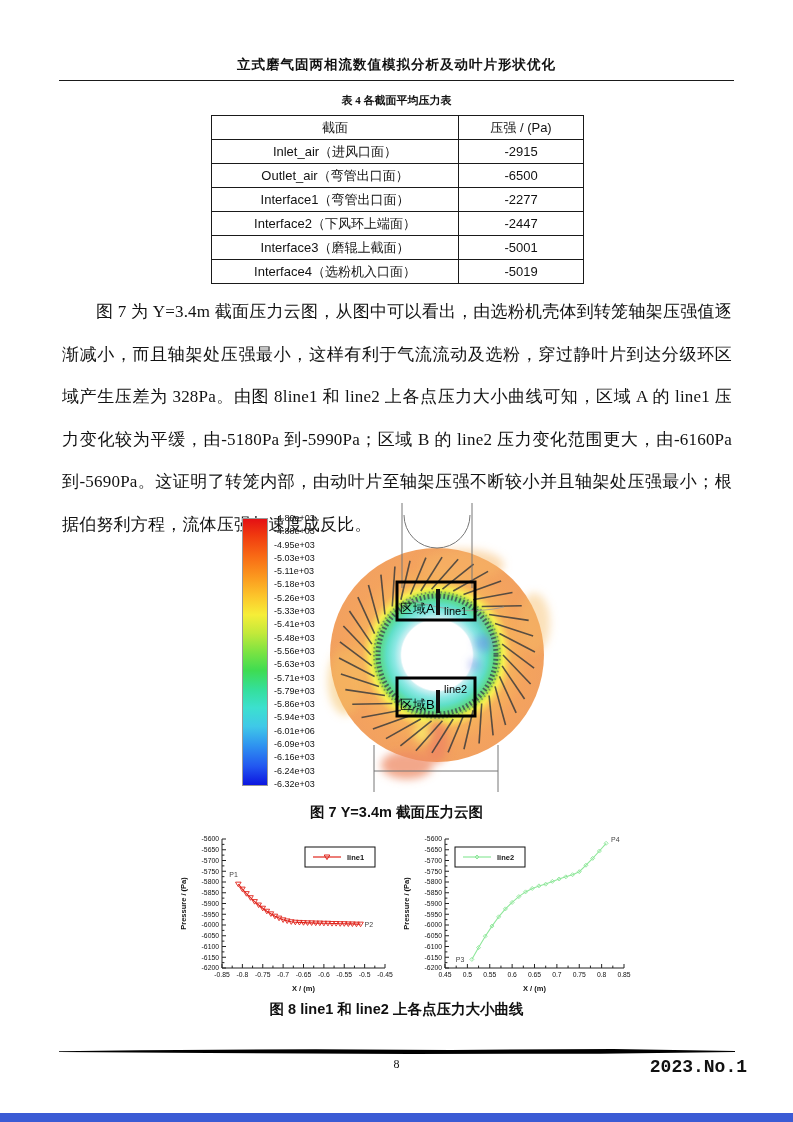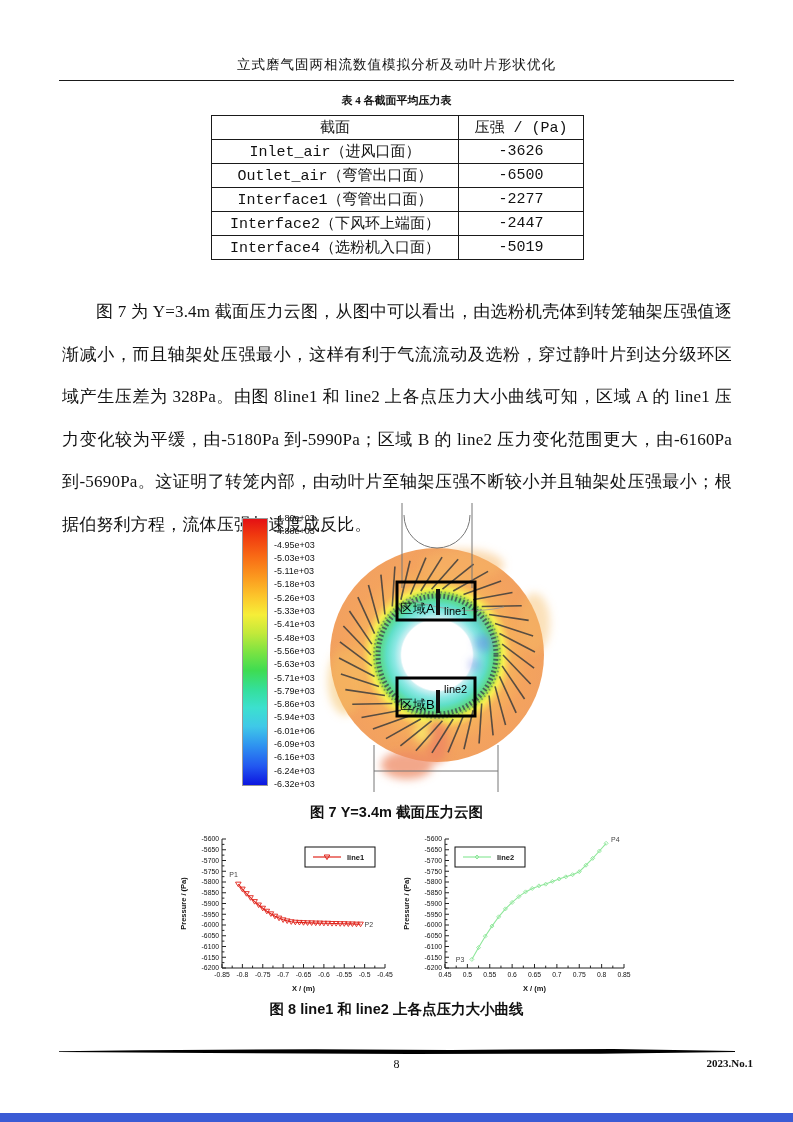--- a/index.html
+++ b/index.html
@@ -3,35 +3,35 @@
 <meta charset="utf-8">
 <style>
   html,body{margin:0;padding:0;background:#888;}
   .page{
     position:relative; width:793px; height:1122px; background:#ffffff;
     margin:0 auto; overflow:hidden;
     font-family:"Liberation Serif","DejaVu Serif",serif; color:#111;
   }
   .page-title{
     position:absolute; top:56px; left:0; width:100%;
-    text-align:center; font-size:13.5px; font-weight:normal; letter-spacing:1px;
+    text-align:center; font-size:13.5px; font-weight:bold; letter-spacing:1px;
   }
   .header-rule{
     position:absolute; top:80px; left:59px; width:675px; height:0;
     border-top:1.6px solid #1a1a1a;
   }
   .table-caption{
     position:absolute; top:93px; left:0; width:100%;
     text-align:center; font-size:11px; font-weight:bold;
   }
   table.data-table{
     position:absolute; top:115px; left:211px; width:372px;
     border-collapse:collapse; table-layout:fixed;
-    font-family:Liberation Mono, monospace;
-    font-size:15px;
+    font-family:Liberation Sans, sans-serif;
+    font-size:13px;
   }
   table.data-table td, table.data-table th{
     border:1.4px solid #1a1a1a; height:23px; text-align:center;
     font-weight:normal; padding:0 2px; overflow:hidden; white-space:nowrap;
   }
   table.data-table col.c1{width:247px;} table.data-table col.c2{width:125px;}
   .body-text{
     position:absolute; top:291px; left:62px; width:670px;
     font-size:17px; line-height:42.5px; text-align:justify; text-indent:2em;
     letter-spacing:0.2px;
@@ -69,22 +69,22 @@
     position:absolute; top:1049px; left:59px; width:676px; height:5px;
     background:#000;
     clip-path:polygon(0% 45%,12% 25%,38% 5%,58% 18%,82% 2%,100% 42%,
                       100% 58%,80% 95%,52% 100%,22% 82%,0% 58%);
   }
   .footer-page{
     position:absolute; top:1057px; left:0; width:100%; text-align:center;
     font-size:12px;
   }
   .footer-issue{
-    position:absolute; top:1057px; right:40px; font-size:11px; font-weight:bold;
-    font-family:Liberation Serif, serif;
+    position:absolute; top:1057px; right:46px; font-size:18px; font-weight:bold;
+    font-family:Liberation Mono, monospace;
   }
   .bottom-bar{
     position:absolute; bottom:0; left:0; width:100%; height:9px;
     background:#3b5bd5;
   }
   svg text{font-family:"Liberation Sans","DejaVu Sans",sans-serif;}
 </style>
 </head>
 <body>
 
@@ -102,33 +102,37 @@
       </colgroup>
     <thead>
       <tr>
         <th>截面</th>
         <th>压强 / (Pa)</th>
       </tr>
     </thead>
     <tbody id="table-body">
         <tr>
           <td>Inlet_air（进风口面）</td>
-          <td>-3626</td>
+          <td>-2915</td>
         </tr>
         <tr>
           <td>Outlet_air（弯管出口面）</td>
           <td>-6500</td>
         </tr>
         <tr>
           <td>Interface1（弯管出口面）</td>
           <td>-2277</td>
         </tr>
         <tr>
           <td>Interface2（下风环上端面）</td>
           <td>-2447</td>
+        </tr>
+        <tr>
+          <td>Interface3（磨辊上截面）</td>
+          <td>-5001</td>
         </tr>
         <tr>
           <td>Interface4（选粉机入口面）</td>
           <td>-5019</td>
         </tr>
       </tbody>
   </table>
 
   <div class="body-text">图 7 为 Y=3.4m 截面压力云图，从图中可以看出，由选粉机壳体到转笼轴架压强值逐渐减小，而且轴架处压强最小，这样有利于气流流动及选粉，穿过静叶片到达分级环区域产生压差为 328Pa。由图 8line1 和 line2 上各点压力大小曲线可知，区域 A 的 line1 压力变化较为平缓，由-5180Pa 到-5990Pa；区域 B 的 line2 压力变化范围更大，由-6160Pa 到-5690Pa。这证明了转笼内部，由动叶片至轴架压强不断较小并且轴架处压强最小；根据伯努利方程，流体压强与速度成反比。</div>
 

